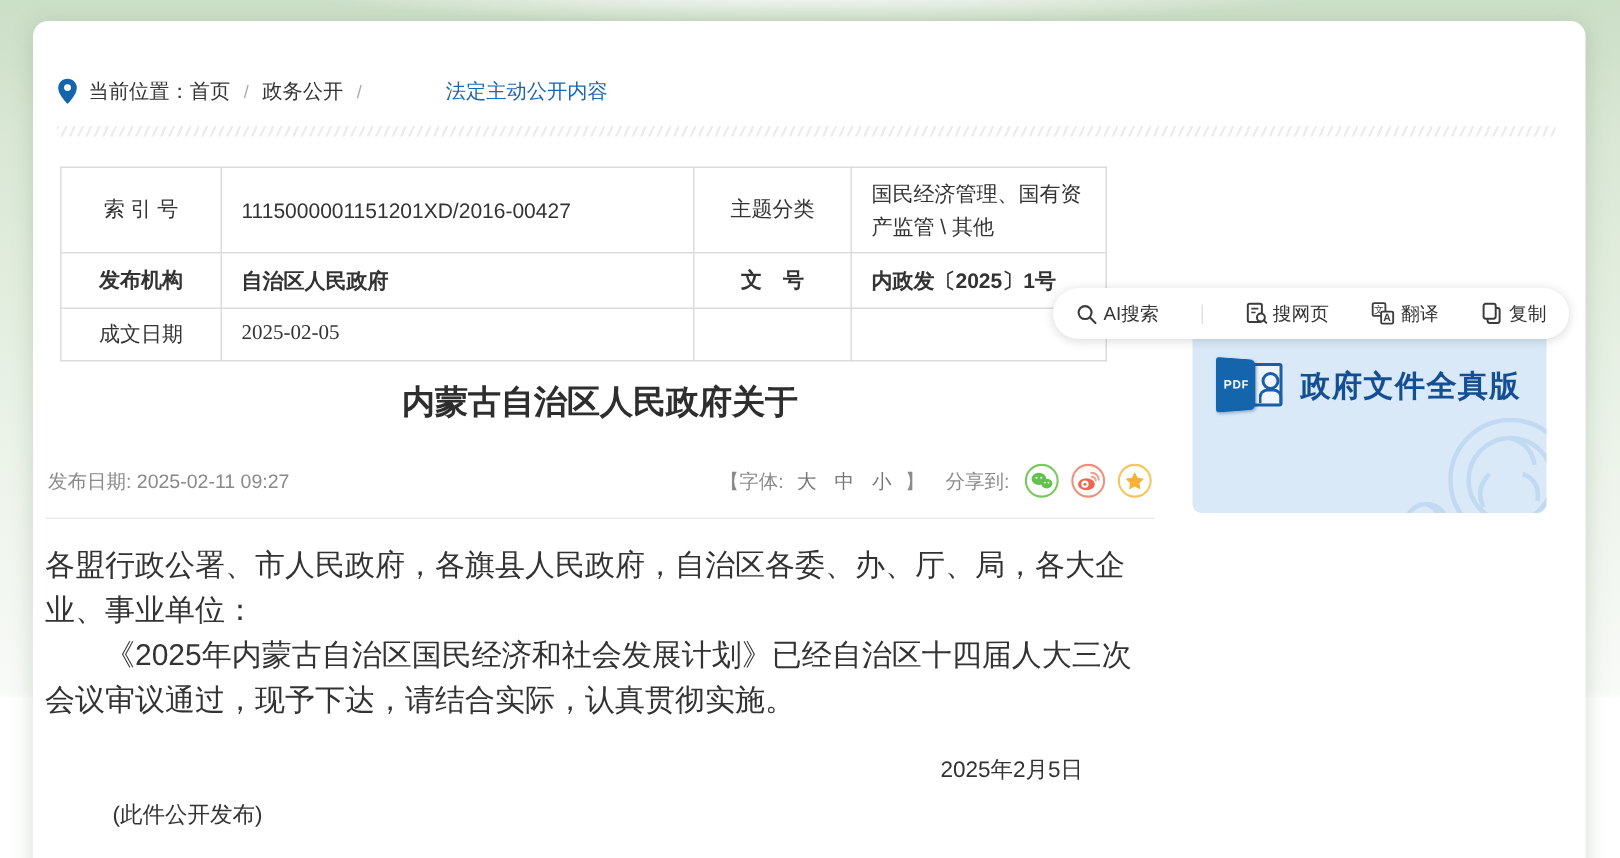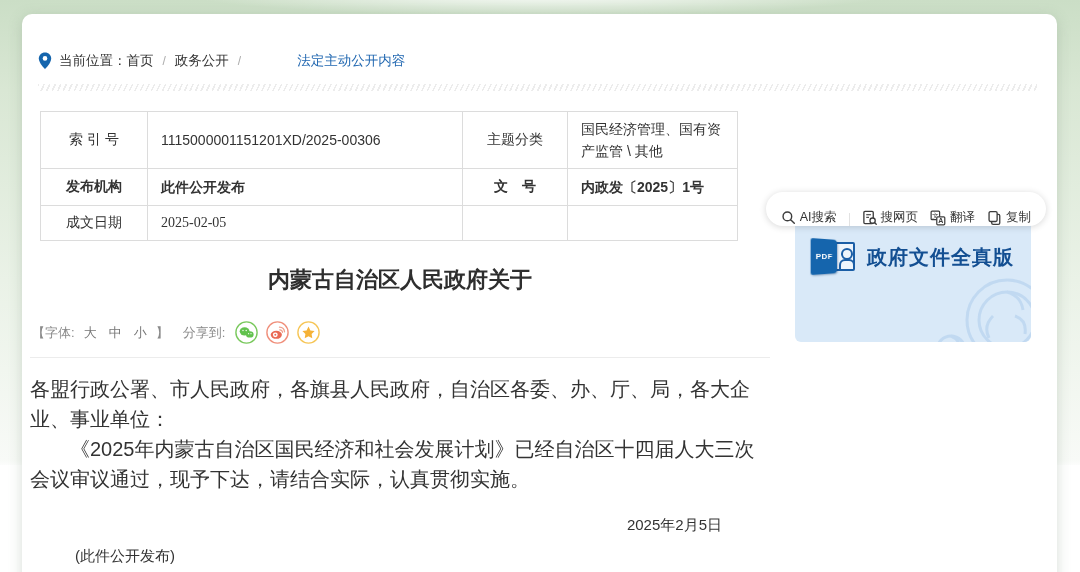--- a/index.html
+++ b/index.html
@@ -38,42 +38,42 @@
 
   
   table.meta { border-collapse:collapse; margin:20px 0 0 10px; width:697px; font-size:14px; table-layout:fixed; }
   table.meta td { border:1px solid #dcdcdc; color:#333; }
   td.k { text-align:center; color:#404040; }
   td.v { text-align:left; padding:6px 13px; line-height:22px; }
   .c1{width:107px;} .c2{width:315px;} .c3{width:105px;} .c4{width:170px;}
   tr.r1 td{height:55px;} tr.r2 td{height:37px;font-weight:bold;} tr.r3 td{height:34px;font-family:Liberation Serif, serif;}
 
   
-  .doc-title { margin-top:22px; text-align:center; font-size:22px; font-weight:bold; color:#2e2e2e; line-height:34px; }
+  .doc-title { margin-top:10px; text-align:center; font-size:22px; font-weight:bold; color:#2e2e2e; line-height:34px; }
 
   
   .meta-row { display:flex; justify-content:space-between; align-items:center; margin:24px 2px 0 2px; font-size:13px; color:#8a8a8a; }
   .meta-right { display:flex; align-items:center; gap:6px; color:#8a8a8a; }
   .fs-btn { color:#777; cursor:pointer; margin:0 3px; }
   .share-icons { display:flex; align-items:center; gap:8px; margin-left:4px; }
   .share-icons svg { display:block; cursor:pointer; }
 
   .thin-divider { border-bottom:1px solid #ececec; margin-top:13px; }
 
   
   .doc-body { margin-top:16px; font-size:20px; color:#333; line-height:30px; }
   .doc-body .para { text-indent:2em; }
   .sign-date { margin-top:22px; text-align:right; padding-right:48px; font-size:15px; color:#333; }
   .pub-note { margin-top:7px; text-indent:3em; font-size:15px; color:#333; line-height:28px; }
 
   
   .toolbar {
     position:absolute; top:81px; right:11px; height:34px; z-index:6;
     background:#fff; border-radius:17px; box-shadow:0 1px 7px rgba(0,0,0,.16);
-    display:flex; align-items:flex-end; padding:0 15px; gap:12px; font-size:12.5px; color:#333;
+    display:flex; align-items:center; padding:0 15px; gap:28px; font-size:12.5px; color:#333;
   }
   .tb-item { display:flex; align-items:center; gap:4px; cursor:pointer; white-space:nowrap; }
   .tb-sep { width:1px; height:13px; background:#e2e2e2; }
 
   
   .pdf-card {
     position:absolute; top:102px; left:773px; width:236px; height:129px;
     background:#d9e9f8; border-radius:6px; overflow:hidden; z-index:2;
   }
   .pdf-head { position:absolute; left:16px; top:26px; display:flex; align-items:center; gap:10px; }
@@ -124,44 +124,45 @@
 
     <div class="hatch"></div>
 
     <div class="main">
       <div class="left-col">
 
         <table class="meta">
           <tbody>
               <tr class="r1">
             <td class="k c1">索 引 号</td>
-            <td class="v c2">1115000001151201XD/2025-00306</td>
+            <td class="v c2">1115000001151201XD/2016-00427</td>
             <td class="k c3">主题分类</td>
             <td class="v c4">国民经济管理、国有资产监管 \ 其他</td>
           </tr>
           <tr class="r2">
             <td class="k c1">发布机构</td>
-            <td class="v c2">此件公开发布</td>
+            <td class="v c2">自治区人民政府</td>
             <td class="k c3">文　号</td>
             <td class="v c4">内政发〔2025〕1号</td>
           </tr>
           <tr class="r3">
             <td class="k c1">成文日期</td>
             <td class="v c2">2025-02-05</td>
             <td class="k c3"></td>
             <td class="v c4"></td>
           </tr>
         </tbody>
           </table>
 
         <div class="doc-title">
           <div>内蒙古自治区人民政府关于</div>
         </div>
 
         <div class="meta-row">
+          <span>发布日期: 2025-02-11 09:27</span>
           <span class="meta-right">
             <span>【字体:</span>
             <span class="fs-btn">大</span>
             <span class="fs-btn">中</span>
             <span class="fs-btn">小</span>
             <span>】</span>
             <span style="margin-left:8px;">分享到:</span>
             <span class="share-icons">
               <svg width="23" height="23" viewBox="0 0 23 23">
                   <circle cx="11.5" cy="11.5" r="10.6" fill="#fff" stroke="#7ac95e" stroke-width="1.4"></circle>

